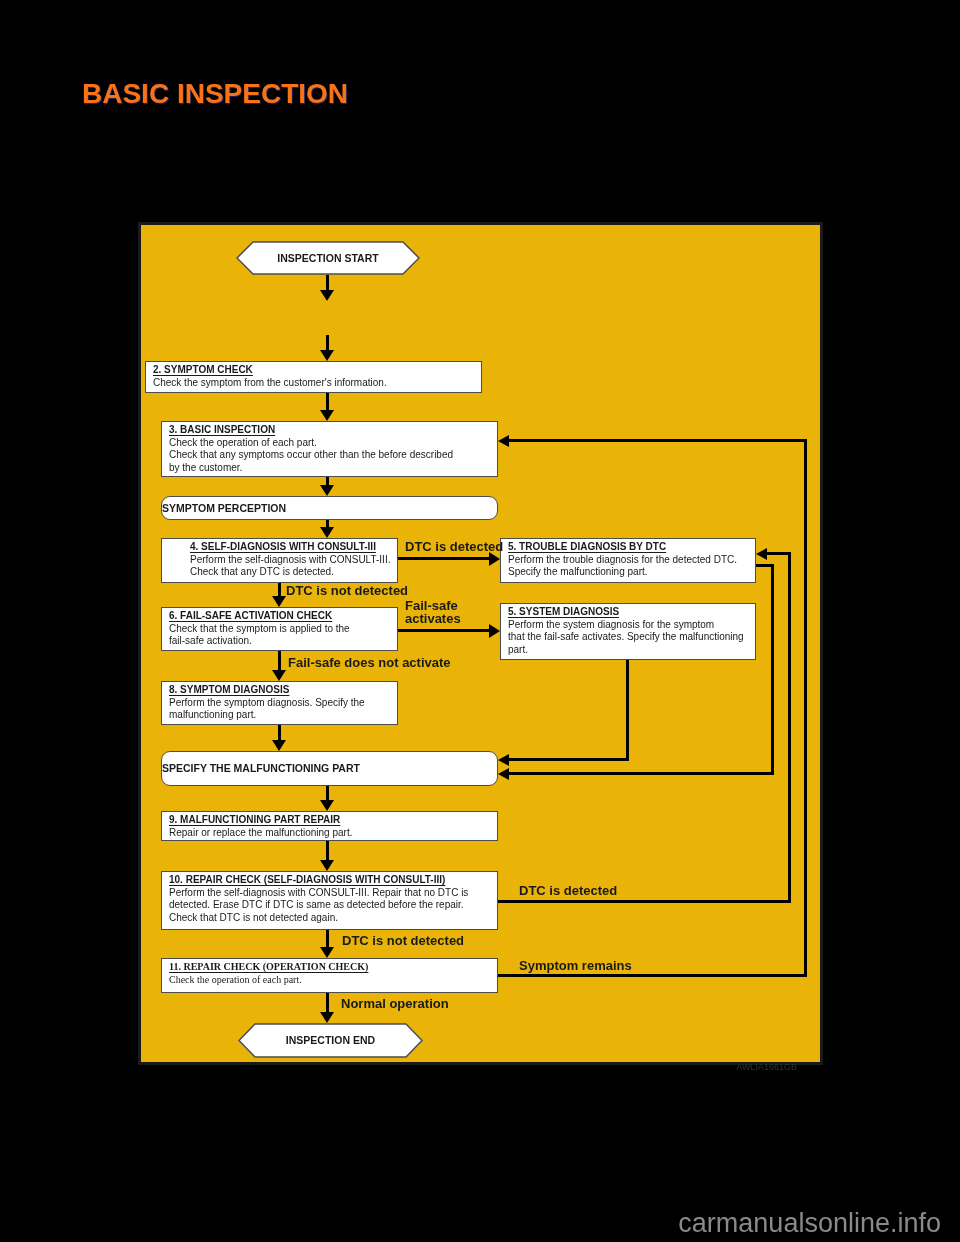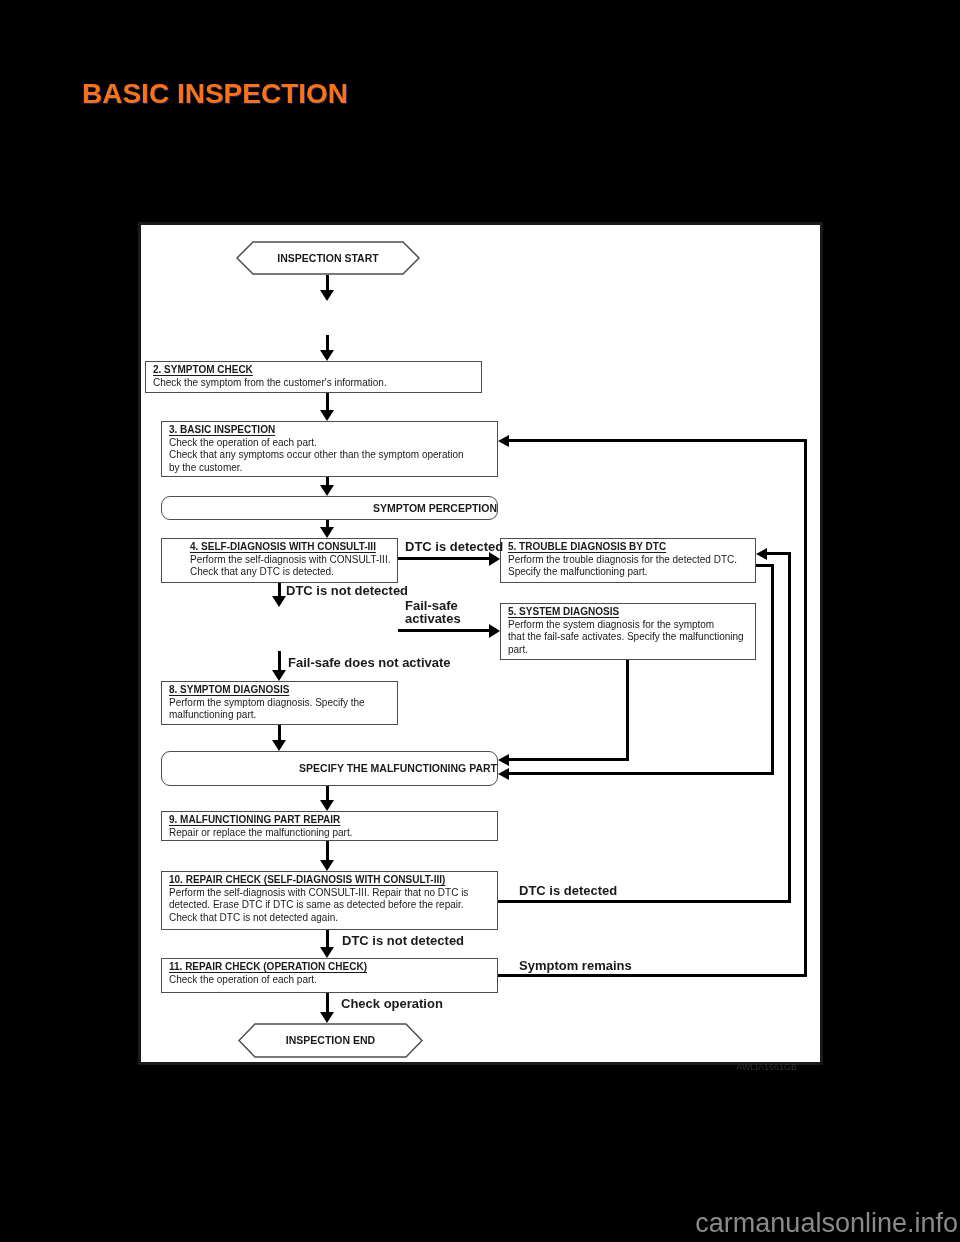--- a/index.html
+++ b/index.html
@@ -6,40 +6,40 @@
   html,body { width:960px; height:1242px; background:#000; position:relative;
               font-family:"Liberation Sans", sans-serif; overflow:hidden; }
 
   #page-title {
     position:absolute; left:82px; top:78px;
     font-size:28px; font-weight:bold; letter-spacing:0px;
     text-shadow:1px 1px 0 rgba(40,40,120,.8);
   }
 
   #watermark {
-    position:absolute; right:2px; top:1208px;
+    position:absolute; right:19px; top:1208px;
     font-size:27px; color:#8a8a8a;
   }
 
   #figure {
     position:absolute; left:138px; top:222px; width:685px; height:843px;
-    background:#ffffff; border:3px solid #1a1a1a; color:#1a1a1a;
+    background:#eab308; border:3px solid #1a1a1a; color:#1a1a1a;
     font-size:10px; line-height:12.5px;
   }
 
   .box {
     position:absolute; background:#fff; border:1.5px solid #4d4d4d;
     padding:2px 7px; overflow:visible;
   }
   .box-title { font-weight:bold; text-decoration:underline; text-underline-offset:2px; white-space:nowrap; }
   .box-line  { white-space:nowrap; }
 
   .round {
     position:absolute; background:#fff; border:1.5px solid #4d4d4d;
-    border-radius:9px; display:flex; align-items:center; justify-content:flex-end;
+    border-radius:9px; display:flex; align-items:center; justify-content:flex-start;
     font-weight:bold; font-size:10.5px; white-space:nowrap;
   }
 
   .hexwrap { position:absolute; }
   .hexwrap svg { position:absolute; left:0; top:0; }
   .hextext {
     position:absolute; left:0; top:0; width:100%; height:100%;
     display:flex; align-items:center; justify-content:center;
     font-weight:bold; font-size:10.5px; white-space:nowrap;
   }
@@ -125,40 +125,45 @@
 
 
   <div class="box" style="left:4px; top:136px; width:337px; height:32px;">
     <div class="box-title">2. SYMPTOM CHECK</div>
     <div class="box-line">Check the symptom from the customer's information.</div>
   </div>
 
   <div class="box" style="left:20px; top:196px; width:337px; height:56px;">
     <div class="box-title">3. BASIC INSPECTION</div>
     <div class="box-line">Check the operation of each part.</div>
-    <div class="box-line">Check that any symptoms occur other than the symptom operation</div>
+    <div class="box-line">Check that any symptoms occur other than the before described</div>
     <div class="box-line">by the customer.</div>
   </div>
 
   <div class="round" style="left:20px; top:271px; width:337px; height:24px;">
     <span>SYMPTOM PERCEPTION</span>
   </div>
 
   <div class="box" style="left:20px; top:313px; width:237px; height:45px;padding-left:28px;">
     <div class="box-title">4. SELF-DIAGNOSIS WITH CONSULT-III</div>
     <div class="box-line">Perform the self-diagnosis with CONSULT-III.</div>
     <div class="box-line">Check that any DTC is detected.</div>
   </div>
 
   <div class="box" style="left:359px; top:313px; width:256px; height:45px;">
     <div class="box-title">5. TROUBLE DIAGNOSIS BY DTC</div>
     <div class="box-line">Perform the trouble diagnosis for the detected DTC.</div>
     <div class="box-line">Specify the malfunctioning part.</div>
   </div>
 
+  <div class="box" style="left:20px; top:382px; width:237px; height:44px;">
+    <div class="box-title">6. FAIL-SAFE ACTIVATION CHECK</div>
+    <div class="box-line">Check that the symptom is applied to the</div>
+    <div class="box-line">fail-safe activation.</div>
+  </div>
 
   <div class="box" style="left:359px; top:378px; width:256px; height:57px;">
     <div class="box-title">5. SYSTEM DIAGNOSIS</div>
     <div class="box-line">Perform the system diagnosis for the symptom</div>
     <div class="box-line">that the fail-safe activates. Specify the malfunctioning</div>
     <div class="box-line">part.</div>
   </div>
 
   <div class="box" style="left:20px; top:456px; width:237px; height:44px;">
     <div class="box-title">8. SYMPTOM DIAGNOSIS</div>
@@ -175,21 +180,21 @@
     <div class="box-line">Repair or replace the malfunctioning part.</div>
   </div>
 
   <div class="box" style="left:20px; top:646px; width:337px; height:59px;">
     <div class="box-title">10. REPAIR CHECK (SELF-DIAGNOSIS WITH CONSULT-III)</div>
     <div class="box-line">Perform the self-diagnosis with CONSULT-III. Repair that no DTC is</div>
     <div class="box-line">detected. Erase DTC if DTC is same as detected before the repair.</div>
     <div class="box-line">Check that DTC is not detected again.</div>
   </div>
 
-  <div class="box" style="left:20px; top:733px; width:337px; height:35px;">
+  <div class="box" style="left:20px; top:733px; width:337px; height:35px;font-family:Liberation Serif, serif;">
     <div class="box-title">11. REPAIR CHECK (OPERATION CHECK)</div>
     <div class="box-line">Check the operation of each part.</div>
   </div>
 
   <div class="hexwrap" style="left:97px; top:798px; width:185px; height:35px;">
     <svg width="185" height="35">
       <polygon points="17,1 168,1 184,17.5 168,34 17,34 1,17.5" fill="#fff" stroke="#4d4d4d" stroke-width="1.5"></polygon>
     </svg>
     <div class="hextext">INSPECTION END</div>
   </div>
@@ -197,18 +202,18 @@
   <div class="lbl" style="left:264px; top:315px;">DTC is detected</div>
   <div class="lbl" style="left:145px; top:359px;">DTC is not detected</div>
   <div class="lbl" style="left:264px; top:374px;">
     <div>Fail-safe</div>
     <div>activates</div>
   </div>
   <div class="lbl" style="left:147px; top:431px;">Fail-safe does not activate</div>
   <div class="lbl" style="left:378px; top:659px;">DTC is detected</div>
   <div class="lbl" style="left:201px; top:709px;">DTC is not detected</div>
   <div class="lbl" style="left:378px; top:734px;">Symptom remains</div>
-  <div class="lbl" style="left:200px; top:772px;">Check operation</div>
+  <div class="lbl" style="left:200px; top:772px;">Normal operation</div>
 
   <div id="figure-code">AWLIA1661GB</div>
 </div>
 
 <div id="watermark" style="color: rgb(138, 138, 138);">carmanualsonline.info</div>
 
 </body></html>

